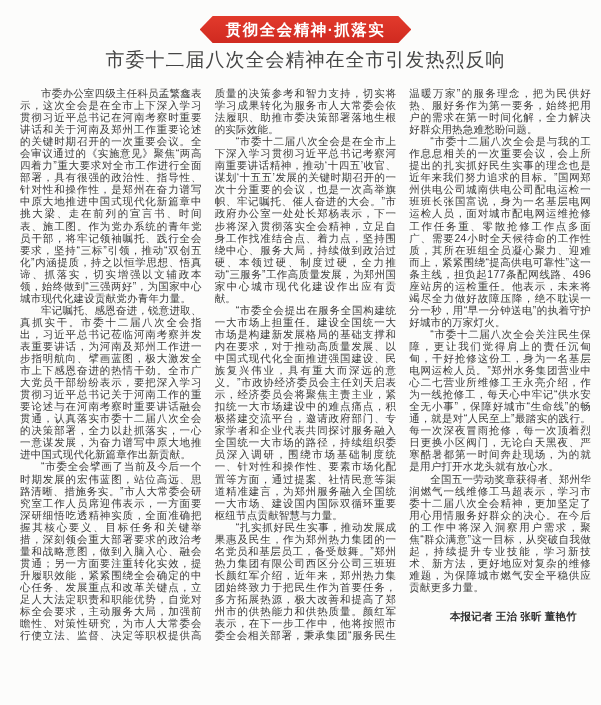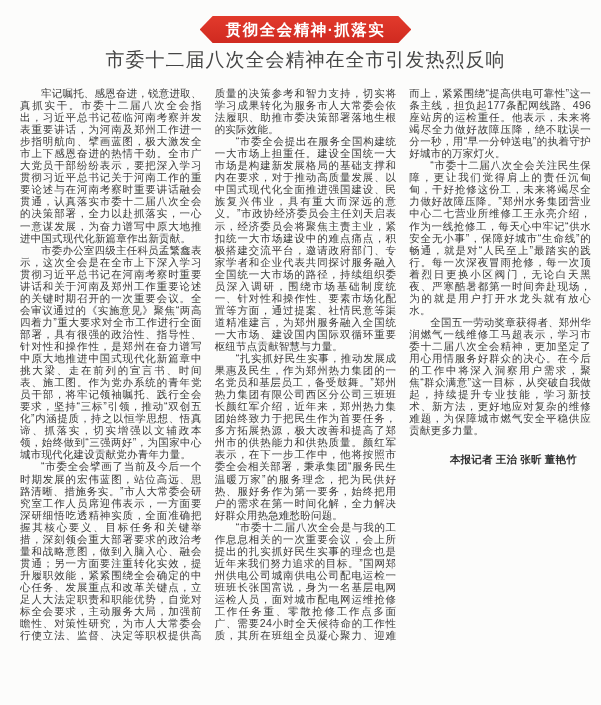--- a/index.html
+++ b/index.html
@@ -78,26 +78,27 @@
 <div class="page">
 
   <div class="banner-wrap">
     <div class="banner">贯彻全会精神·抓落实</div>
   </div>
 
   <div class="kicker">市委十二届八次全会精神在全市引发热烈反响</div>
 
 
   <div class="article">
+    <p>市委办公室四级主任科员孟繁鑫表示，这次全会是在全市上下深入学习贯彻习近平总书记在河南考察时重要讲话和关于河南及郑州工作重要论述的关键时期召开的一次重要会议。全会审议通过的《实施意见》聚焦“两高四着力”重大要求对全市工作进行全面部署，具有很强的政治性、指导性、针对性和操作性，是郑州在奋力谱写中原大地推进中国式现代化新篇章中挑大梁、走在前列的宣言书、时间表、施工图。作为党办系统的青年党员干部，将牢记领袖嘱托、践行全会要求，坚持“三标”引领，推动“双创五化”内涵提质，持之以恒学思想、悟真谛、抓落实，切实增强以文辅政本领，始终做到“三强两好”，为国家中心城市现代化建设贡献党办青年力量。</p>
     <p>牢记嘱托、感恩奋进，锐意进取、真抓实干。市委十二届八次全会指出，习近平总书记莅临河南考察并发表重要讲话，为河南及郑州工作进一步指明航向、擘画蓝图，极大激发全市上下感恩奋进的热情干劲。全市广大党员干部纷纷表示，要把深入学习贯彻习近平总书记关于河南工作的重要论述与在河南考察时重要讲话融会贯通，认真落实市委十二届八次全会的决策部署，全力以赴抓落实，一心一意谋发展，为奋力谱写中原大地推进中国式现代化新篇章作出新贡献。</p>
-    <p>市委办公室四级主任科员孟繁鑫表示，这次全会是在全市上下深入学习贯彻习近平总书记在河南考察时重要讲话和关于河南及郑州工作重要论述的关键时期召开的一次重要会议。全会审议通过的《实施意见》聚焦“两高四着力”重大要求对全市工作进行全面部署，具有很强的政治性、指导性、针对性和操作性，是郑州在奋力谱写中原大地推进中国式现代化新篇章中挑大梁、走在前列的宣言书、时间表、施工图。作为党办系统的青年党员干部，将牢记领袖嘱托、践行全会要求，坚持“三标”引领，推动“双创五化”内涵提质，持之以恒学思想、悟真谛、抓落实，切实增强以文辅政本领，始终做到“三强两好”，为国家中心城市现代化建设贡献党办青年力量。</p>
     <p>“市委全会擘画了当前及今后一个时期发展的宏伟蓝图，站位高远、思路清晰、措施务实。”市人大常委会研究室工作人员席迎伟表示，一方面要深研细悟吃透精神实质，全面准确把握其核心要义、目标任务和关键举措，深刻领会重大部署要求的政治考量和战略意图，做到入脑入心、融会贯通；另一方面要注重转化实效，提升履职效能，紧紧围绕全会确定的中心任务、发展重点和改革关键点，立足人大法定职责和职能优势，自觉对标全会要求，主动服务大局，加强前瞻性、对策性研究，为市人大常委会行使立法、监督、决定等职权提供高质量的决策参考和智力支持，切实将学习成果转化为服务市人大常委会依法履职、助推市委决策部署落地生根的实际效能。</p>
+    <p>“市委十二届八次全会是在全市上下深入学习贯彻习近平总书记考察河南重要讲话精神，推动‘十四五’收官、谋划‘十五五’发展的关键时期召开的一次十分重要的会议，也是一次高举旗帜、牢记嘱托、催人奋进的大会。”市政府办公室一处处长郑杨表示，下一步将深入贯彻落实全会精神，立足自身工作找准结合点、着力点，坚持围绕中心、服务大局，持续做到政治过硬、本领过硬、制度过硬，全力推动“三服务”工作高质量发展，为郑州国家中心城市现代化建设作出应有贡献。</p>
     <p>“市委全会提出在服务全国构建统一大市场上担重任。建设全国统一大市场是构建新发展格局的基础支撑和内在要求，对于推动高质量发展、以中国式现代化全面推进强国建设、民族复兴伟业，具有重大而深远的意义。”市政协经济委员会主任刘天启表示，经济委员会将聚焦主责主业，紧扣统一大市场建设中的难点痛点，积极搭建交流平台，邀请政府部门、专家学者和企业代表共同探讨服务融入全国统一大市场的路径，持续组织委员深入调研，围绕市场基础制度统一、针对性和操作性、要素市场化配置等方面，通过提案、社情民意等渠道精准建言，为郑州服务融入全国统一大市场、建设国内国际双循环重要枢纽节点贡献智慧与力量。</p>
     <p>“扎实抓好民生实事，推动发展成果惠及民生，作为郑州热力集团的一名党员和基层员工，备受鼓舞。”郑州热力集团有限公司西区分公司三班班长颜红军介绍，近年来，郑州热力集团始终致力于把民生作为首要任务，多方拓展热源，极大改善和提高了郑州市的供热能力和供热质量。颜红军表示，在下一步工作中，他将按照市委全会相关部署，秉承集团“服务民生 温暖万家”的服务理念，把为民供好热、服好务作为第一要务，始终把用户的需求在第一时间化解，全力解决好群众用热急难愁盼问题。</p>
     <p>“市委十二届八次全会是与我的工作息息相关的一次重要会议，会上所提出的扎实抓好民生实事的理念也是近年来我们努力追求的目标。”国网郑州供电公司城南供电公司配电运检一班班长张国富说，身为一名基层电网运检人员，面对城市配电网运维抢修工作任务重、零散抢修工作点多面广、需要24小时全天候待命的工作性质，其所在班组全员凝心聚力、迎难而上，紧紧围绕“提高供电可靠性”这一条主线，担负起177条配网线路、496座站房的运检重任。他表示，未来将竭尽全力做好故障压降，绝不耽误一分一秒，用“早一分钟送电”的执着守护好城市的万家灯火。</p>
-    <p>“市委十二届八次全会关注民生保障，更让我们觉得肩上的责任沉甸甸，干好抢修这份工，未来将竭尽全力做好故障压降。”郑州水务集团营业中心二七营业所维修工王永亮介绍，作为一线抢修工，每天心中牢记“供水安全无小事”，保障好城市“生命线”的畅通，就是对“人民至上”最踏实的践行。每一次深夜冒雨抢修，每一次顶着烈日更换小区阀门，无论白天黑夜、严寒酷暑都第一时间奔赴现场，为的就是用户打开水龙头就有放心水。</p>
+    <p>“市委十二届八次全会关注民生保障，更让我们觉得肩上的责任沉甸甸，干好抢修这份工，身为一名基层电网运检人员。”郑州水务集团营业中心二七营业所维修工王永亮介绍，作为一线抢修工，每天心中牢记“供水安全无小事”，保障好城市“生命线”的畅通，就是对“人民至上”最踏实的践行。每一次深夜冒雨抢修，每一次顶着烈日更换小区阀门，无论白天黑夜、严寒酷暑都第一时间奔赴现场，为的就是用户打开水龙头就有放心水。</p>
     <p>全国五一劳动奖章获得者、郑州华润燃气一线维修工马超表示，学习市委十二届八次全会精神，更加坚定了用心用情服务好群众的决心。在今后的工作中将深入洞察用户需求，聚焦“群众满意”这一目标，从突破自我做起，持续提升专业技能，学习新技术、新方法，更好地应对复杂的维修难题，为保障城市燃气安全平稳供应贡献更多力量。</p>
     <div class="byline">
       <span>本报记者 王治 张昕 董艳竹</span>
     </div>
   </div>
 
 </div>
 
 </body></html>

